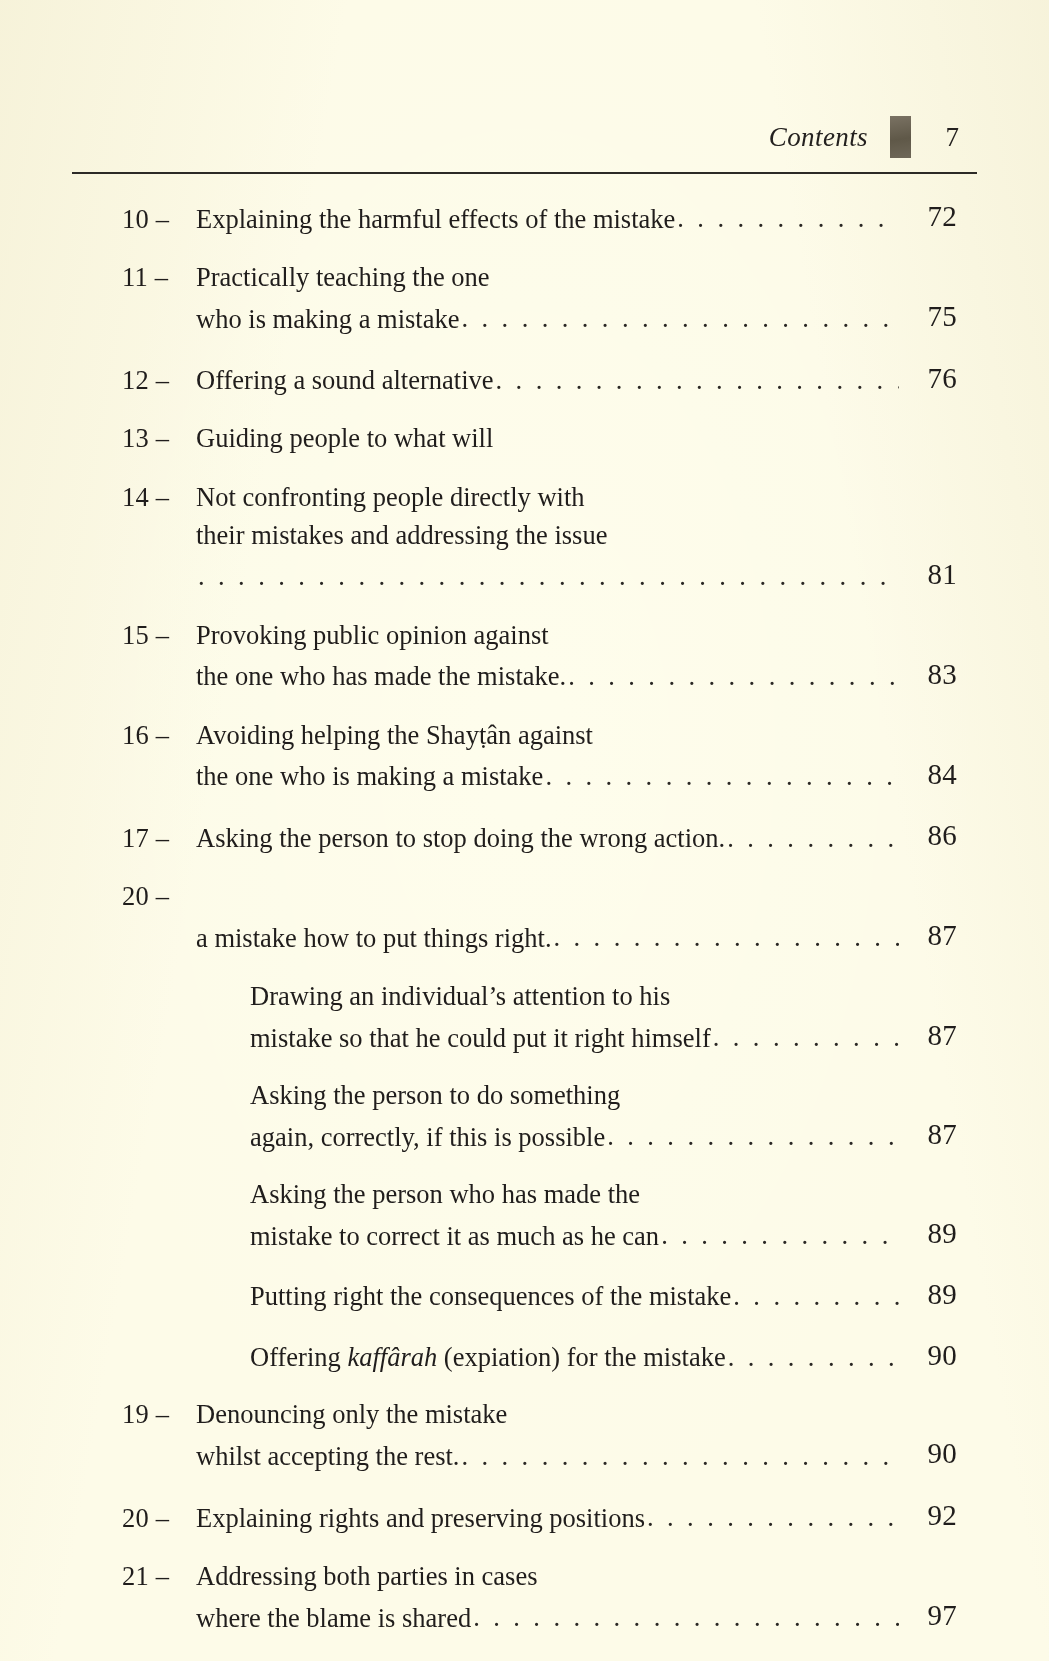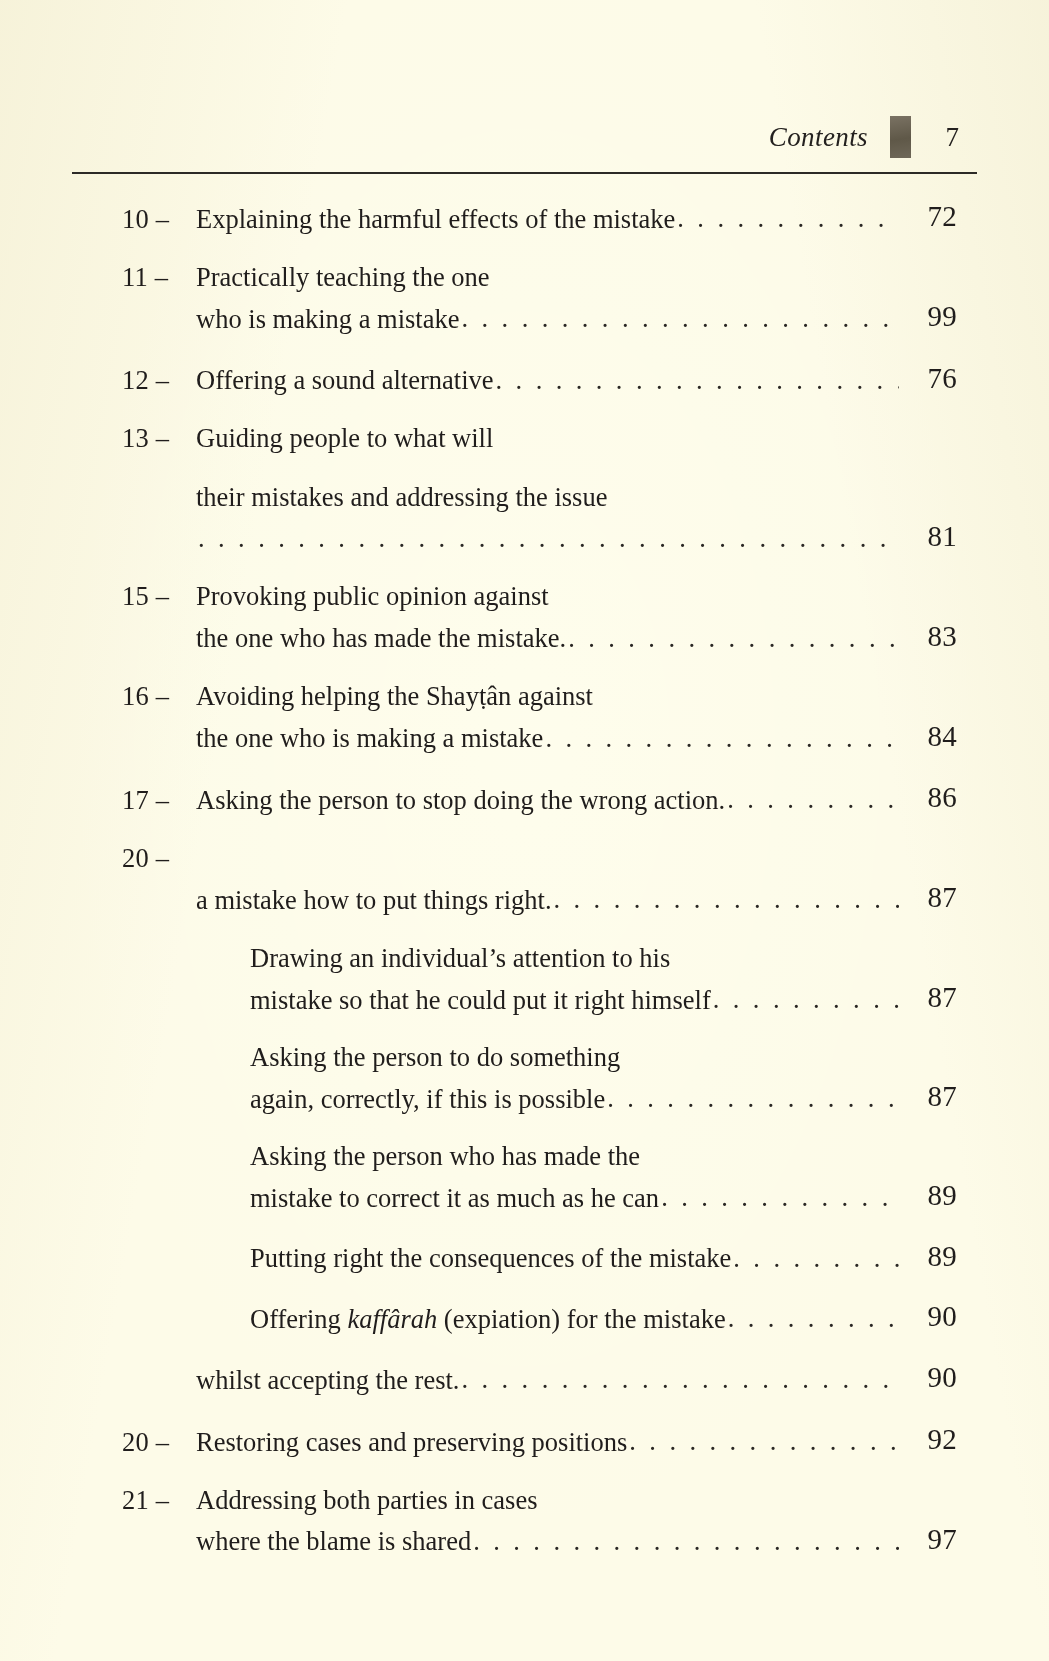--- a/index.html
+++ b/index.html
@@ -176,41 +176,47 @@
         <div class="toc-line cont">
           <span class="toc-num">11 –</span>
           <span class="toc-text">Practically teaching the one</span>
           <span class="leader"></span>
           <span class="toc-page"></span>
         </div>
         <div class="toc-line">
           <span class="toc-indent"></span>
           <span class="toc-text">who is making a mistake</span>
           <span class="leader"></span>
-          <span class="toc-page">99</span>
+          <span class="toc-page">75</span>
         </div>
       </div>
       <div class="toc-entry">
         <div class="toc-line">
           <span class="toc-num">12 –</span>
           <span class="toc-text">Offering a sound alternative</span>
           <span class="leader"></span>
           <span class="toc-page">76</span>
         </div>
       </div>
       <div class="toc-entry">
         <div class="toc-line cont">
           <span class="toc-num">13 –</span>
           <span class="toc-text">Guiding people to what will</span>
           <span class="leader"></span>
           <span class="toc-page"></span>
         </div>
       </div>
       <div class="toc-entry">
         <div class="toc-line cont">
+          <span class="toc-num">14 –</span>
+          <span class="toc-text">Not confronting people directly with</span>
+          <span class="leader"></span>
+          <span class="toc-page"></span>
+        </div>
+        <div class="toc-line cont">
           <span class="toc-indent"></span>
           <span class="toc-text">their mistakes and addressing the issue</span>
           <span class="leader"></span>
           <span class="toc-page"></span>
         </div>
         <div class="toc-line">
           <span class="toc-indent"></span>
           <span class="leader"></span>
           <span class="toc-page">81</span>
         </div>
@@ -316,31 +322,37 @@
       </div>
       <div class="toc-entry sub">
         <div class="toc-line">
           <span class="toc-indent deep"></span>
           <span class="toc-text">Offering <em>kaffârah</em> (expiation) for the mistake</span>
           <span class="leader"></span>
           <span class="toc-page">90</span>
         </div>
       </div>
       <div class="toc-entry">
+        <div class="toc-line cont">
+          <span class="toc-num">19 –</span>
+          <span class="toc-text">Denouncing only the mistake</span>
+          <span class="leader"></span>
+          <span class="toc-page"></span>
+        </div>
         <div class="toc-line">
           <span class="toc-indent"></span>
           <span class="toc-text">whilst accepting the rest.</span>
           <span class="leader"></span>
           <span class="toc-page">90</span>
         </div>
       </div>
       <div class="toc-entry">
         <div class="toc-line">
           <span class="toc-num">20 –</span>
-          <span class="toc-text">Restoring cases and preserving positions</span>
+          <span class="toc-text">Explaining rights and preserving positions</span>
           <span class="leader"></span>
           <span class="toc-page">92</span>
         </div>
       </div>
       <div class="toc-entry">
         <div class="toc-line cont">
           <span class="toc-num">21 –</span>
           <span class="toc-text">Addressing both parties in cases</span>
           <span class="leader"></span>
           <span class="toc-page"></span>

